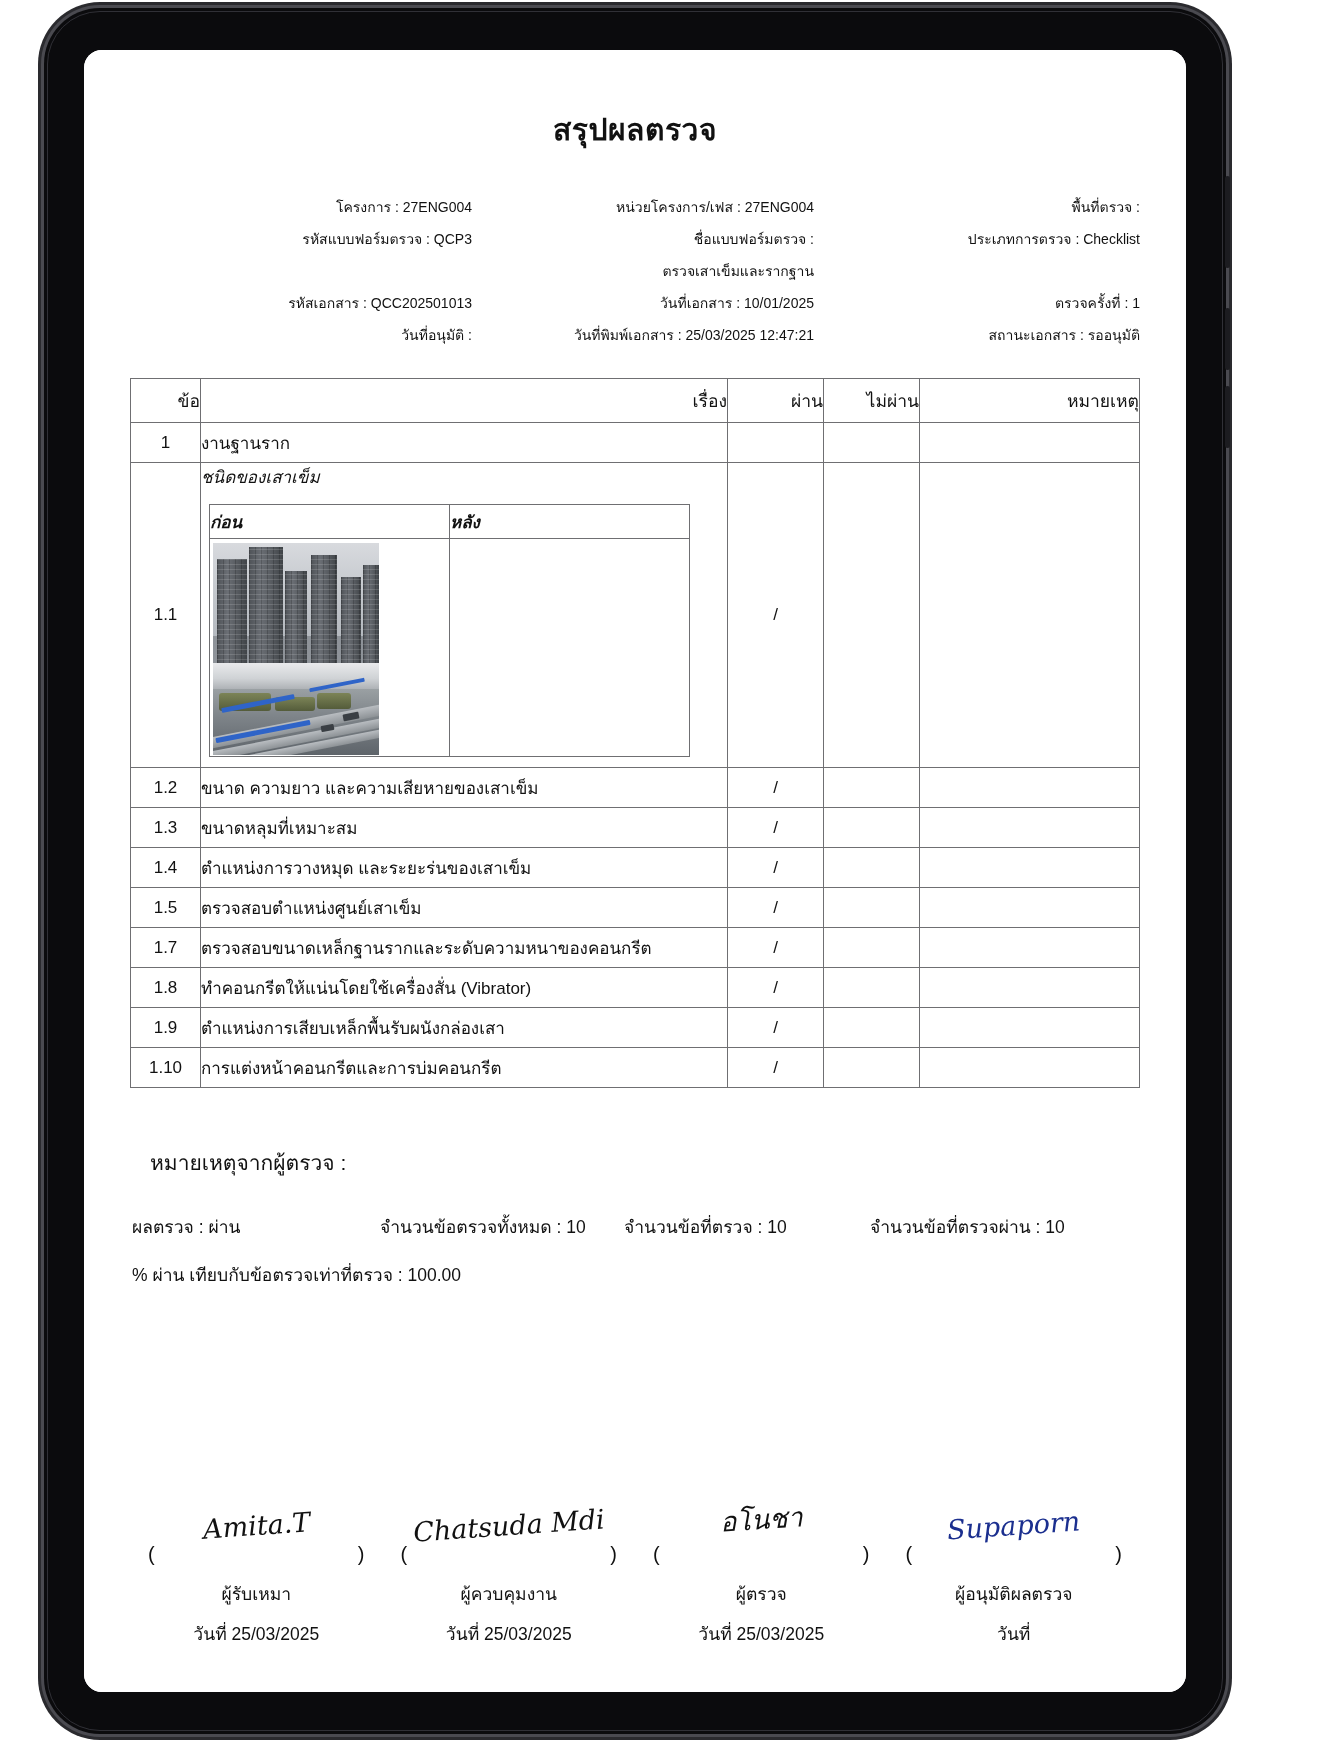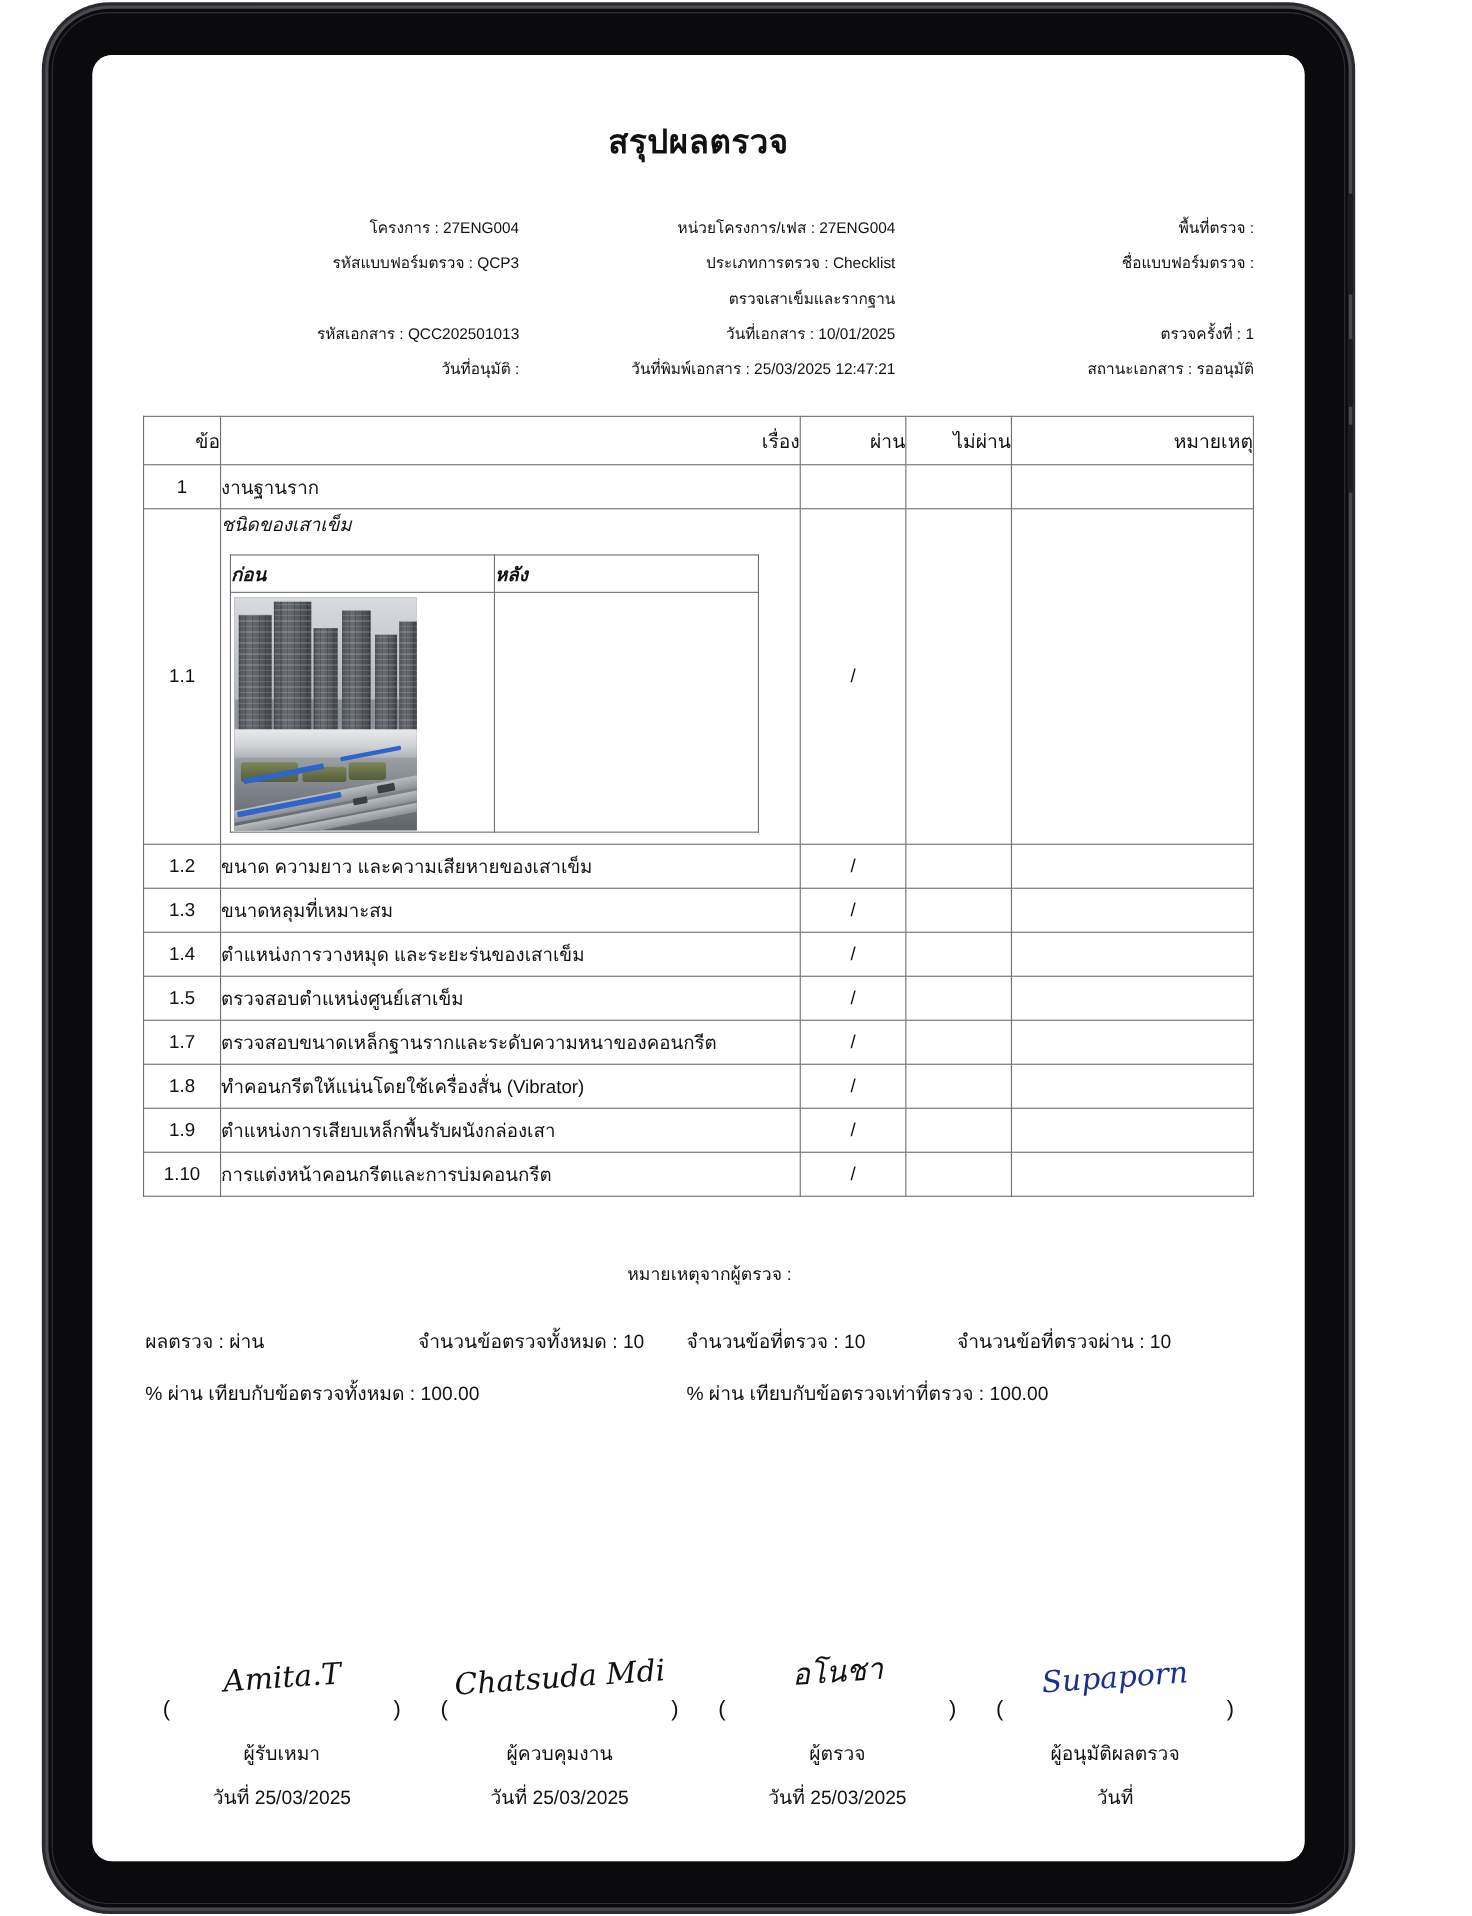--- a/index.html
+++ b/index.html
@@ -198,23 +198,22 @@
     position: absolute;
     background: #3a3f44;
     border-radius: 1px;
     transform: rotate(-11deg);
   }
   #vh1 { left: 130px; top: 170px; width: 16px; height: 7px; }
   #vh2 { left: 108px; top: 182px; width: 13px; height: 6px; }
 
   
   #inspector-note {
-    font-size: 16px;
+    font-size: 21px;
     margin: 58px 0 34px 20px;
-    text-align: center;
   }
   #summary-row-1 {
     display: grid;
     grid-template-columns: 248px 244px 246px auto;
     font-size: 17.5px;
     margin: 0 0 20px 2px;
   }
   #summary-row-2 {
     display: grid;
     grid-template-columns: 492px auto;
@@ -272,22 +271,22 @@
     <div id="document-page">
 
       <h1 id="doc-title">สรุปผลตรวจ</h1>
 
       <div id="meta-header">
         <div class="meta-cell">โครงการ : 27ENG004</div>
         <div class="meta-cell">หน่วยโครงการ/เฟส : 27ENG004</div>
         <div class="meta-cell">พื้นที่ตรวจ :</div>
 
         <div class="meta-cell">รหัสแบบฟอร์มตรวจ : QCP3</div>
+        <div class="meta-cell">ชื่อแบบฟอร์มตรวจ :</div>
         <div class="meta-cell">ประเภทการตรวจ : Checklist</div>
-        <div class="meta-cell">ชื่อแบบฟอร์มตรวจ :</div>
 
         <div class="meta-cell meta-spacer"></div>
         <div class="meta-cell sub">ตรวจเสาเข็มและรากฐาน</div>
         <div class="meta-cell meta-spacer"></div>
 
         <div class="meta-cell">รหัสเอกสาร : QCC202501013</div>
         <div class="meta-cell">วันที่เอกสาร : 10/01/2025</div>
         <div class="meta-cell">ตรวจครั้งที่ : 1</div>
 
         <div class="meta-cell">วันที่อนุมัติ :</div>
@@ -428,21 +427,20 @@
       <div id="inspector-note">หมายเหตุจากผู้ตรวจ :</div>
 
       <div id="summary-row-1">
         <div class="sum-cell">ผลตรวจ : ผ่าน</div>
         <div class="sum-cell">จำนวนข้อตรวจทั้งหมด : 10</div>
         <div class="sum-cell">จำนวนข้อที่ตรวจ : 10</div>
         <div class="sum-cell">จำนวนข้อที่ตรวจผ่าน : 10</div>
       </div>
 
       <div id="summary-row-2">
-        <div class="sum-cell">% ผ่าน เทียบกับข้อตรวจทั้งหมด : 100.00</div>
         <div class="sum-cell">% ผ่าน เทียบกับข้อตรวจเท่าที่ตรวจ : 100.00</div>
       </div>
 
       <div id="signature-block">
         <div class="sig-col">
           <div class="sig-mark">
             <span>Amita.T</span>
           </div>
           <div class="sig-paren">
             <span>(</span>

